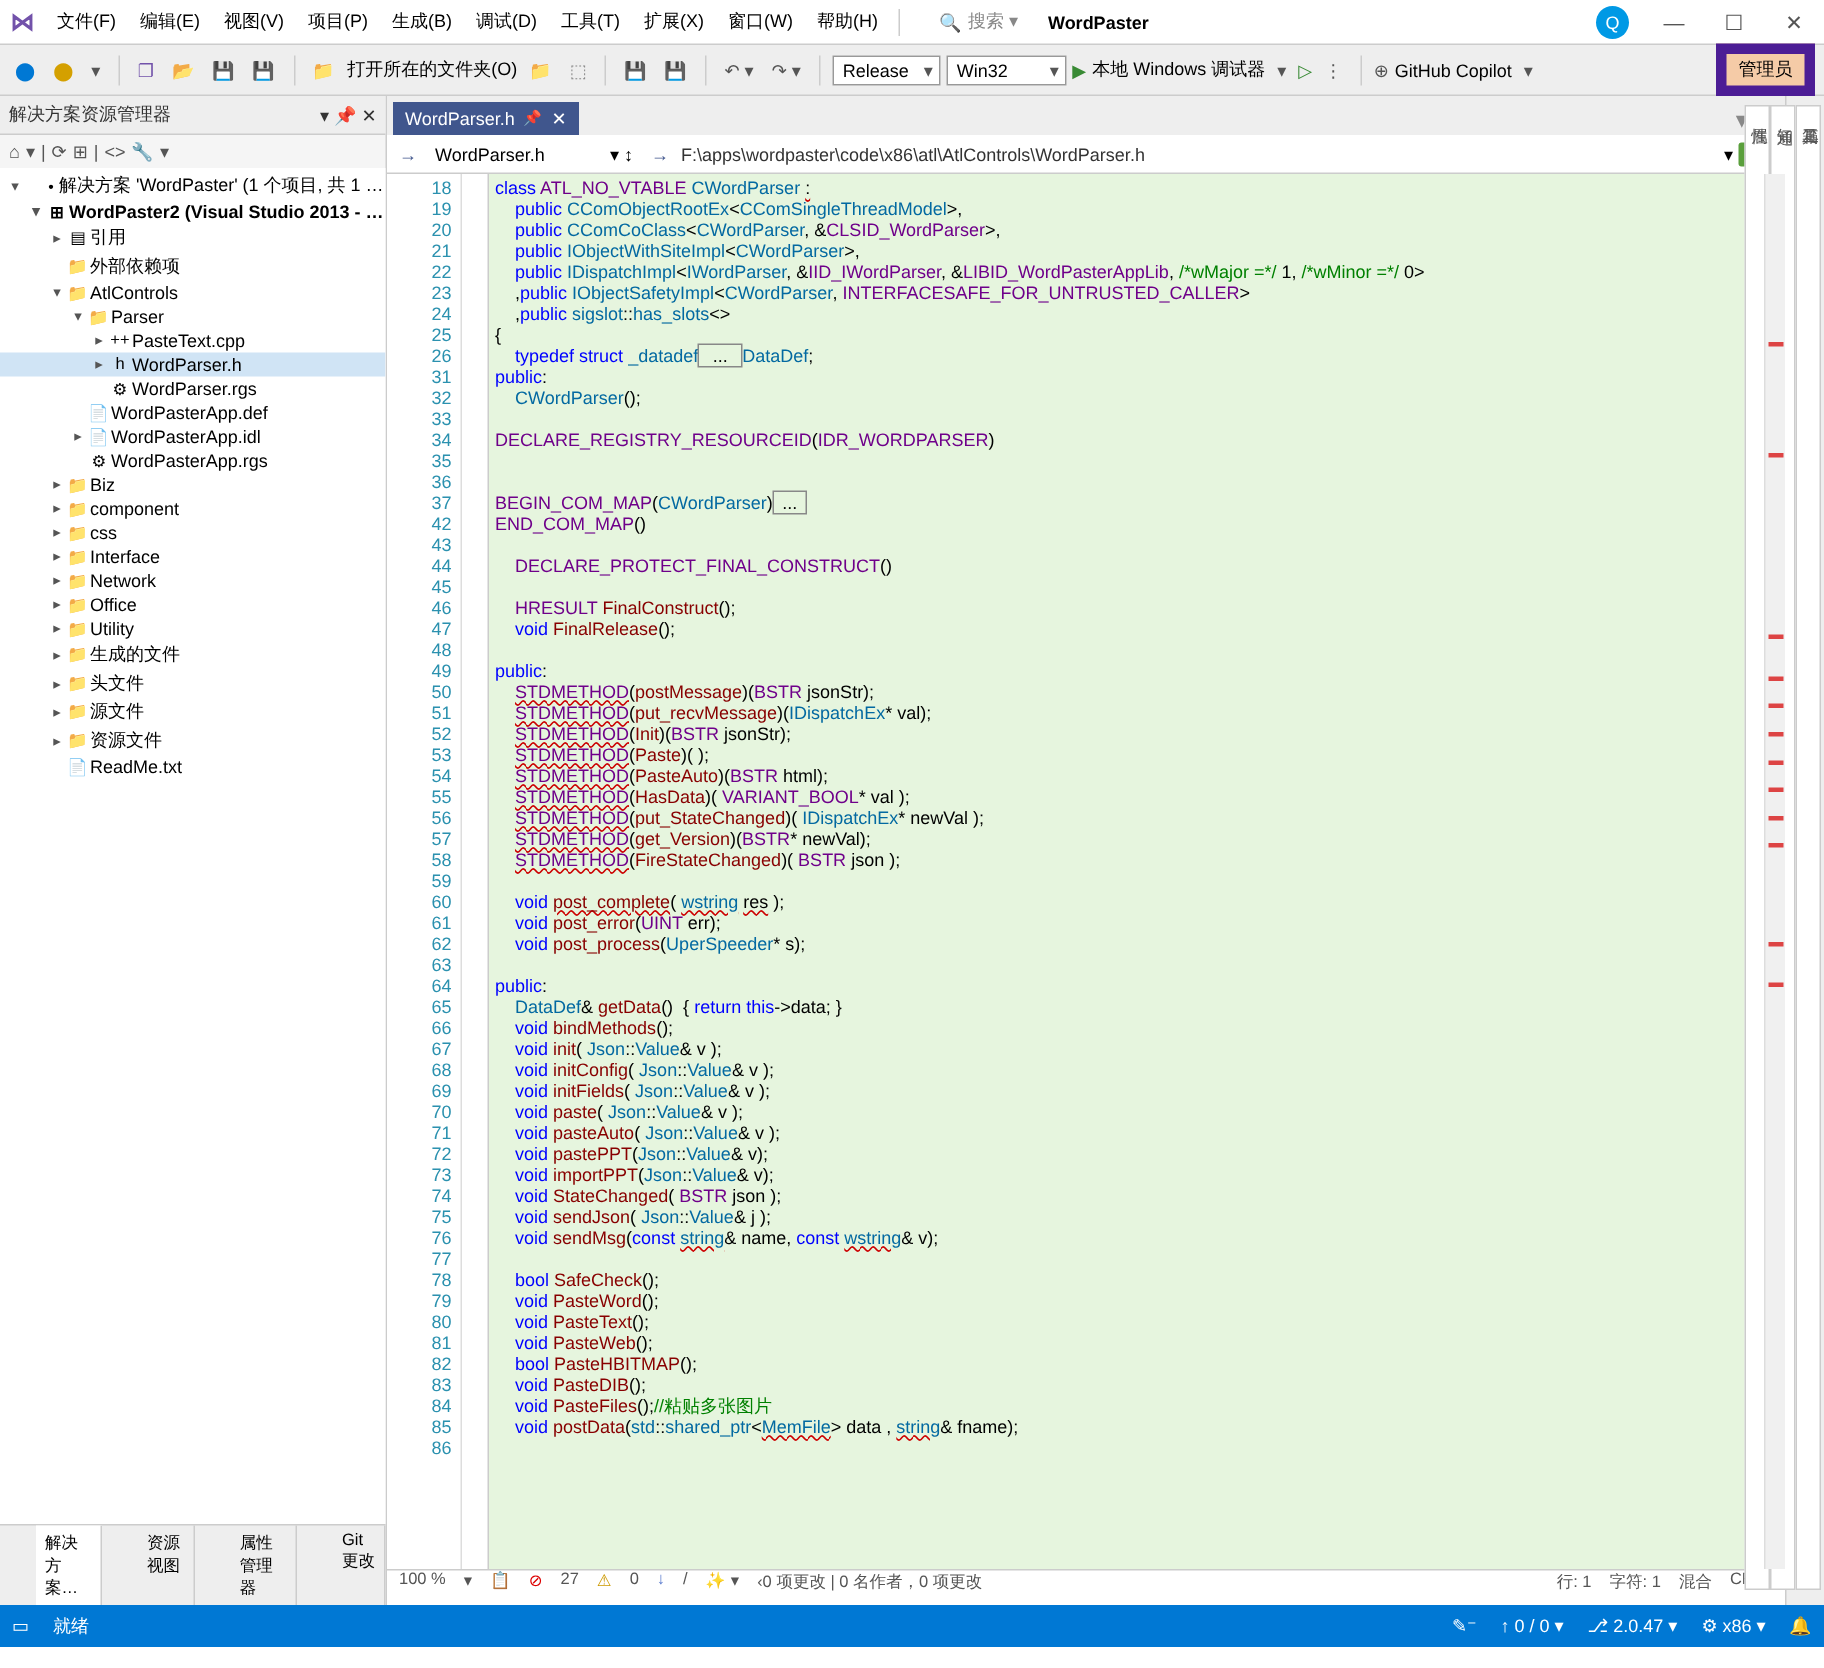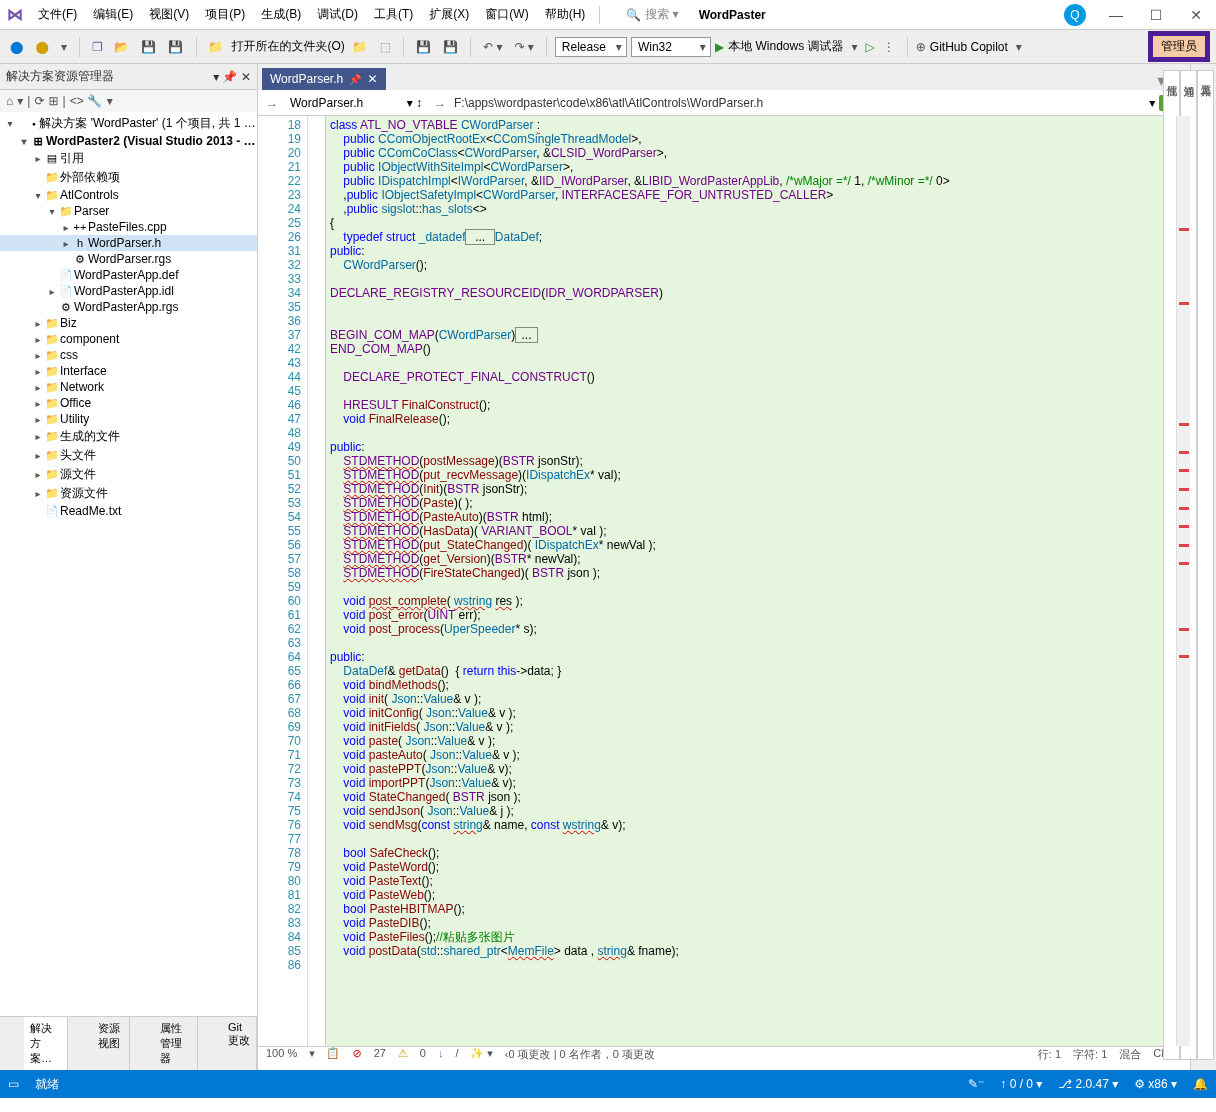--- a/index.html
+++ b/index.html
@@ -11,21 +11,21 @@
 .titlebar .app-name { font-weight: bold; margin-left: 20px; }
 .titlebar .spacer { flex: 1; }
 .titlebar .wincontrol { width: 40px; text-align: center; font-size: 14px; color: #555; }
 .titlebar .blue-circle { width: 22px; height: 22px; border-radius: 50%; background: #0099e5; margin-right: 10px; display:inline-flex;align-items:center;justify-content:center;color:#fff;font-size:12px;}
 .toolbar { height: 34px; background: #eee; display: flex; align-items: center; padding: 0 6px; gap: 4px; border-bottom: 1px solid #ccc; font-size: 12px; }
 .toolbar .tbtn { padding: 2px 4px; color: #555; }
 .toolbar .sep { width: 1px; height: 20px; background: #ccc; margin: 0 4px; }
 .toolbar .dropdown { background: #fff; border: 1px solid #999; padding: 2px 20px 2px 6px; font-size: 12px; position: relative; }
 .toolbar .dropdown::after { content: "▾"; position: absolute; right: 4px; color: #555; }
 .toolbar .play { color: #388a34; }
-.toolbar .admin-btn { background: #f5cba7; border: 5px solid #4c1d95; padding: 2px 8px; margin-left: auto; }
+.toolbar .admin-btn { background: #f5cba7; border: 7px solid #4c1d95; padding: 2px 8px; margin-left: auto; }
 .main { display: flex; height: 1006px; }
 .sidepanel { width: 258px; border-right: 1px solid #ccc; display: flex; flex-direction: column; background: #f5f5f5; }
 .sidepanel-header { background: #eee; padding: 4px 6px; font-size: 12px; color: #333; display: flex; align-items: center; border-bottom: 1px solid #ccc;}
 .sidepanel-header .sp { flex: 1; }
 .sidepanel-toolbar { padding: 4px 6px; display: flex; gap: 4px; color: #555; font-size: 12px; }
 .sidepanel-search { margin: 2px 6px; border: 1px solid #ccc; background: #fff; padding: 2px 4px; font-size: 12px; color: #888; display: flex; }
 .sidepanel-search .sp { flex: 1; }
 .tree { flex: 1; overflow: auto; font-size: 12px; padding: 2px 0; background: #fff;}
 .tree-row { display: flex; align-items: center; padding: 1px 0 1px 4px; white-space: nowrap; }
 .tree-row .arrow { width: 12px; color: #555; font-size: 10px; text-align: center; }
@@ -182,21 +182,21 @@
           <span>AtlControls</span>
         </div>
         <div class="tree-row" style="padding-left: 46px;">
           <span class="arrow">▾</span>
           <span class="icon">📁</span>
           <span>Parser</span>
         </div>
         <div class="tree-row" style="padding-left: 60px;">
           <span class="arrow">▸</span>
           <span class="icon">++</span>
-          <span>PasteFiles.cpp</span>
+          <span>PasteText.cpp</span>
         </div>
         <div class="tree-row selected" style="padding-left: 60px;">
           <span class="arrow">▸</span>
           <span class="icon">h</span>
           <span>WordParser.h</span>
         </div>
         <div class="tree-row" style="padding-left: 60px;">
           <span class="arrow"></span>
           <span class="icon">⚙</span>
           <span>WordParser.rgs</span>

